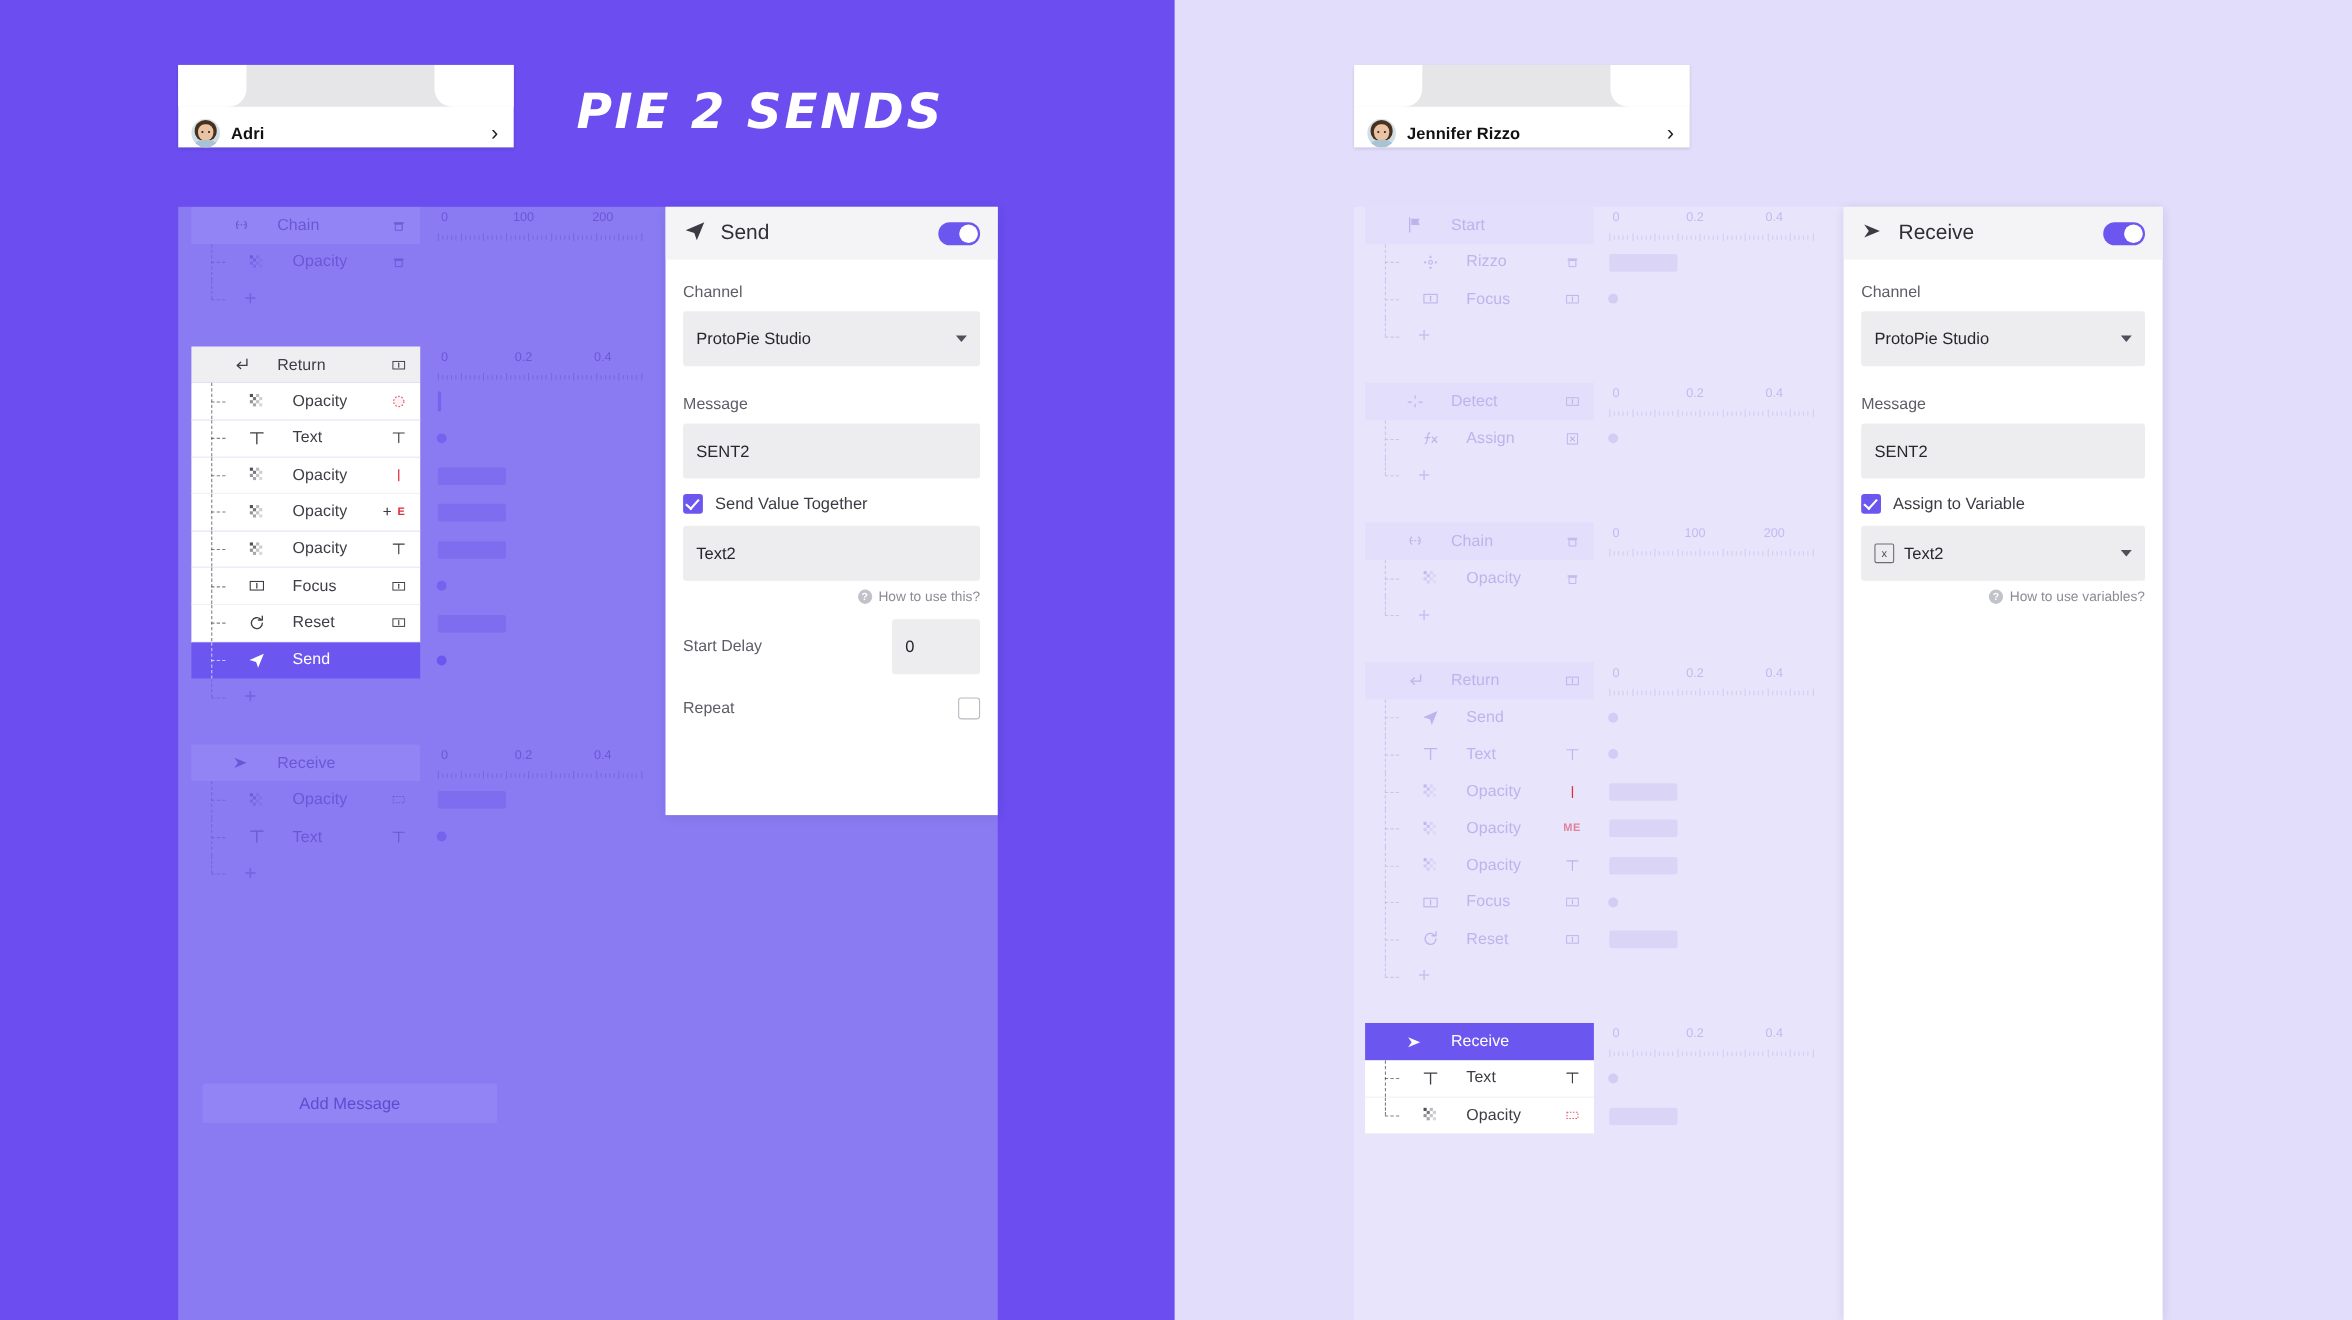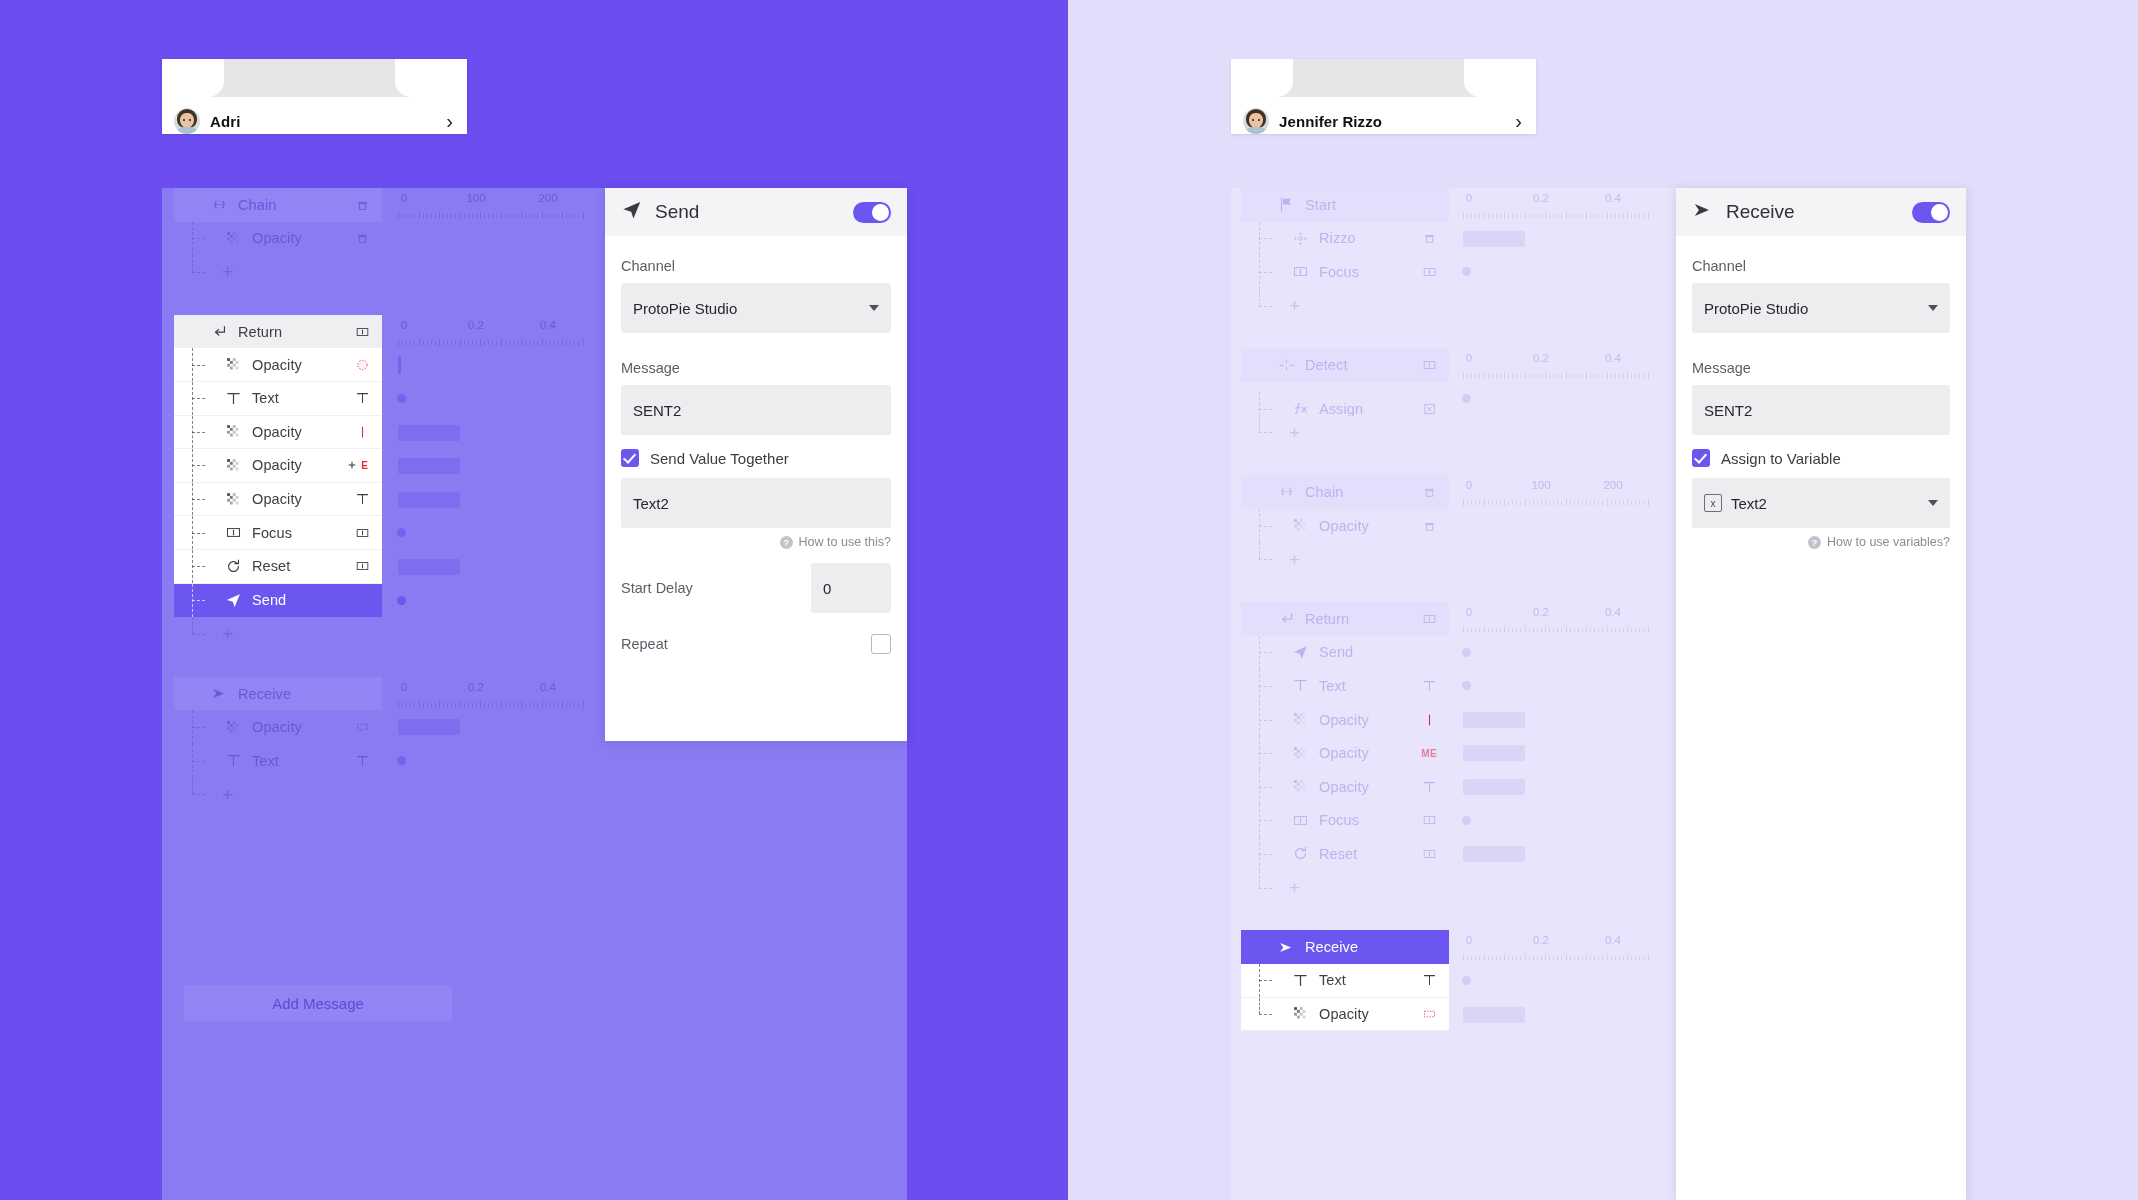--- a/index.html
+++ b/index.html
@@ -41,21 +41,21 @@
   
   .headline{position:absolute;font-weight:700;font-style:italic;
      letter-spacing:2.5px;white-space:nowrap;
      font-family:"DejaVu Sans","Liberation Sans",sans-serif;}
 
   
   .workspace{position:absolute;overflow:hidden;}
   .ws-left{background:#8B7BF3;}
   .ws-right{background:#E8E4FC;}
 
-  .row{position:relative;height:33.6px;display:flex;align-items:center;box-sizing:border-box;}
+  .row{position:relative;height:33.6px;display:flex;align-items:center;box-sizing:border-box;gap:14px;}
   .tree{position:absolute;left:18px;top:0;bottom:0;width:22px;}
   .tree .vline{position:absolute;left:0;top:0;bottom:0;width:0;border-left:1px dashed currentColor;opacity:.65;}
   .tree .vline.half{bottom:50%;}
   .tree .hline{position:absolute;left:0;top:50%;width:13px;border-top:1px dashed currentColor;opacity:.65;}
 
   .lbl{font-size:14.5px;letter-spacing:.1px;}
   .rowicon{width:22px;display:flex;align-items:center;justify-content:center;flex:0 0 22px;}
   .endicon{position:absolute;right:12px;top:50%;transform:translateY(-50%);
       display:flex;align-items:center;justify-content:center;}
 
@@ -145,20 +145,21 @@
           <div class="face"></div>
         <div class="eye l"></div>
           <div class="eye r"></div>
           <div class="body"></div>
       </div>
       <div class="phone-name">Adri</div>
       <div class="phone-chev">›</div>
     </div>
   </div>
 
+  <div class="headline" style="left:524px;top:76px;font-size:44px;color:#ffffff;">PIE 2 SENDS</div>
 
   <div class="phone" style="left:1231px;top:59px;width:305px;height:75px;">
     <div class="phone-notchbar">
       <div class="phone-notchcut"></div>
     </div>
     <div class="phone-row">
       <div class="avatar">
         <div class="hair"></div>
           <div class="face"></div>
         <div class="eye l"></div>
@@ -870,21 +871,21 @@
             </svg>
           </span>
           <span class="lbl grouphdr" style="margin-left:8px">Detect</span>
           <span class="endicon">
             <svg width="15" height="15" viewBox="0 0 24 24" style="display:block">
               <rect x="3.5" y="6.5" width="17" height="11" stroke="currentColor" stroke-width="1.4" fill="none"></rect>
         <path d="M12 9v6" stroke="currentColor" stroke-width="1.6" stroke-linecap="round"></path>
             </svg>
           </span>
         </div>
-        <div class="row child" style="position: absolute; left: 10px; top: 204px; width: 208px; height: 33.6px; padding-left: 48px;">
+        <div class="row child" style="position: absolute; left: 10px; top: 194px; width: 208px; height: 33.6px; padding-left: 48px;">
           <span class="tree" style="color:currentColor">
            <i class="vline"></i>
             <i class="hline"></i>
           </span>
           <span class="rowicon">
             <svg width="17" height="17" viewBox="0 0 24 24" style="display:block">
               <path d="M11 5c-2.5 0-2.5 2.5-3 6s-.5 8-3 8" stroke="currentColor" stroke-width="1.6" fill="none" stroke-linecap="round"></path>
         <path d="M5 11h6" stroke="currentColor" stroke-width="1.6" stroke-linecap="round"></path>
         <path d="M14 10l6 7M20 10l-6 7" stroke="currentColor" stroke-width="1.6" stroke-linecap="round"></path>
             </svg>

